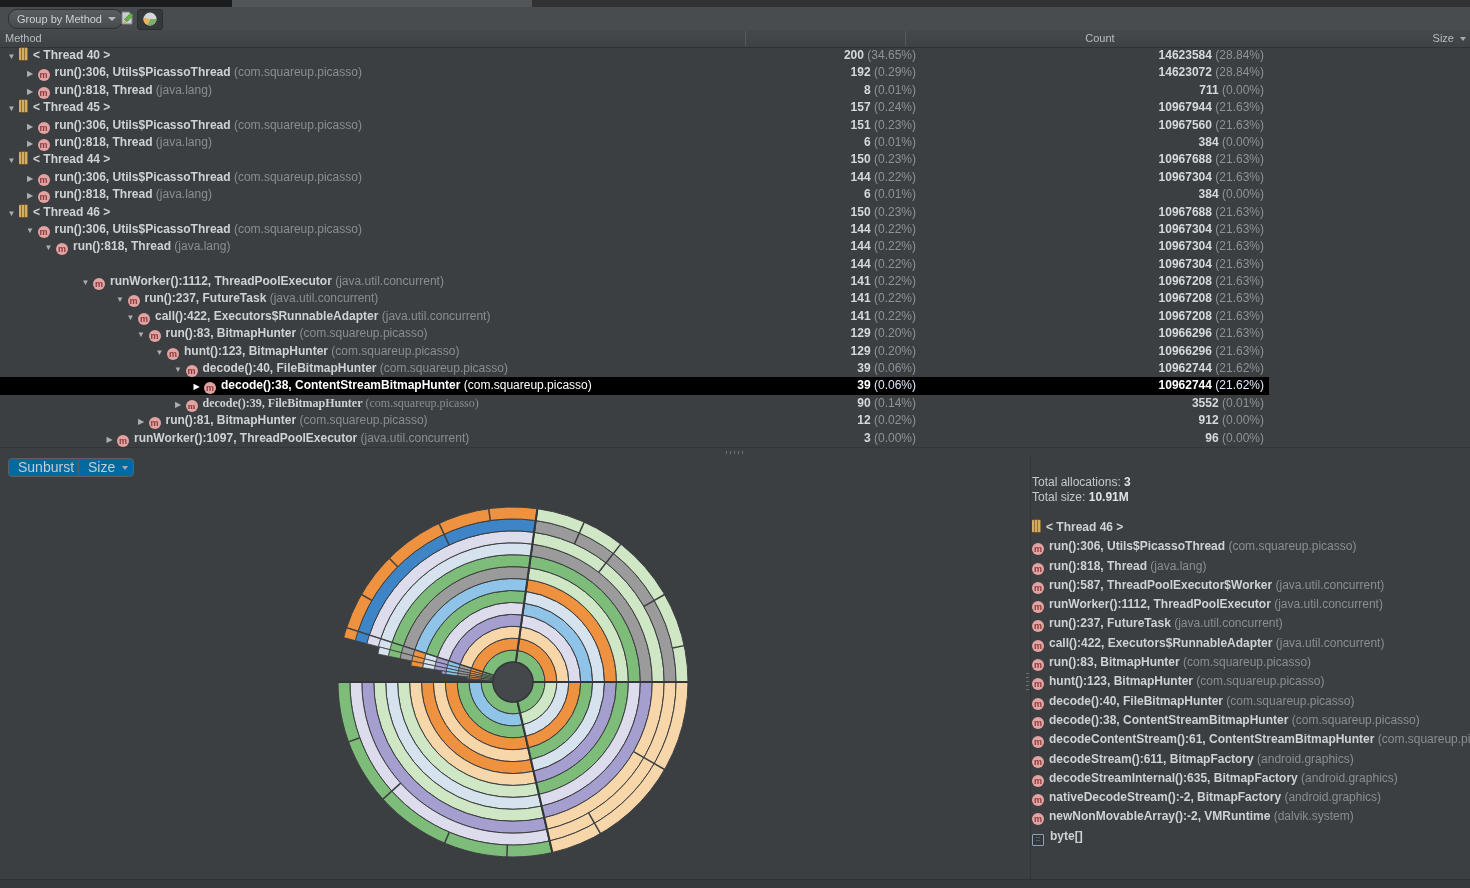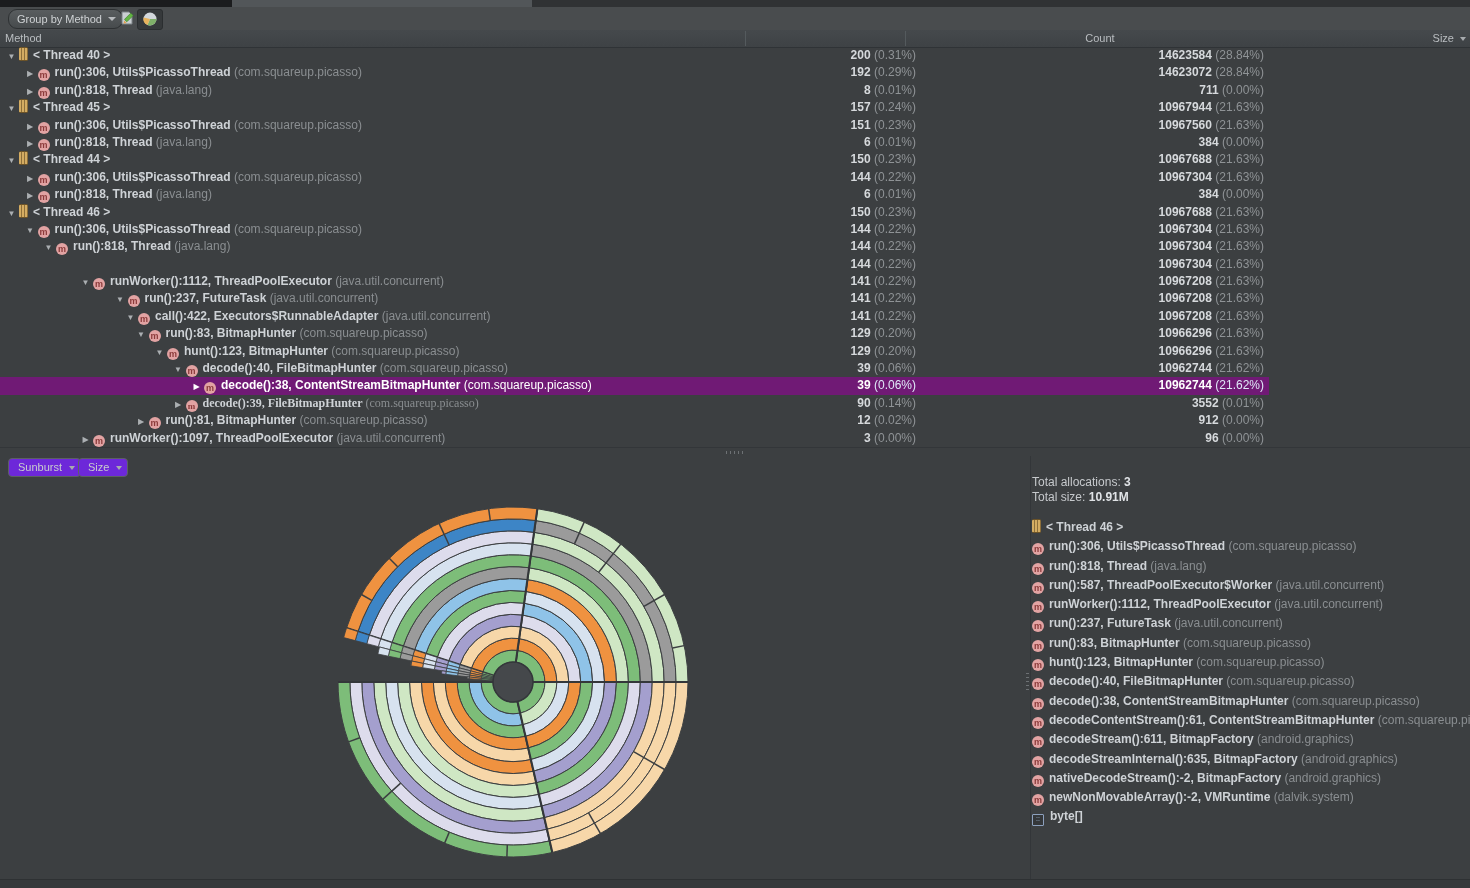--- a/index.html
+++ b/index.html
@@ -20,21 +20,21 @@
   #thead{position:absolute;left:0;top:30px;width:1470px;height:17px;background:linear-gradient(#45494c,#3e4245);
          border-bottom:1px solid #2f3336;font-size:11px;color:#b9bdc0;line-height:17px}
   #thead .div{position:absolute;top:1px;bottom:1px;width:1px;background:#545a5d}
   #col-method{position:absolute;left:5px}
   #col-count{position:absolute;left:745px;width:710px;text-align:center}
   #col-size{position:absolute;right:16px}
   #size-sort{position:absolute;right:4px;top:7px;width:0;height:0;border-left:3.5px solid transparent;border-right:3.5px solid transparent;border-top:4px solid #a7abae}
   
   #tree-rows{position:absolute;left:0;top:47px;width:1269px;height:400px}
   .trow{position:relative;height:17.4px;line-height:17.4px;font-size:12px;white-space:nowrap}
-  .trow.sel{background:#701a75}
+  .trow.sel{background:#000000}
   .cell-method{display:block;position:absolute;left:0;right:360px;top:0;bottom:0;overflow:hidden}
   .twisty{display:inline-block;width:15px;text-align:center;font-size:8px;color:#abafb2;cursor:default}
   .spool{display:inline-block;width:9px;height:12px;vertical-align:-2px;margin-right:5px;border-radius:1.5px;
          background:repeating-linear-gradient(90deg,#d4ac62 0,#d4ac62 2px,#8d6f3a 2px,#8d6f3a 3px);
          border-top:1px solid #6d5428;border-bottom:1px solid #6d5428}
   .micon{display:inline-block;width:12px;height:12px;line-height:12px;border-radius:50%;background:#e2a3a3;color:#8b3a3a;
          font-size:9px;font-weight:bold;text-align:center;vertical-align:-2px;margin-right:5px}
   .aicon{display:inline-block;width:10px;height:10px;line-height:8px;border:1px solid #8ca0bd;border-radius:1px;color:#a8c0dd;
          font-size:7px;text-align:center;vertical-align:-1px;margin-right:6px;background:#34373a}
   .nm{font-weight:bold;color:#ced2d6}
@@ -46,21 +46,21 @@
   .trow.sel .nm,.trow.sel .pk,.trow.sel .cell-count b,.trow.sel .cell-size b{color:#ffffff}
   .trow.sel .cell-count em,.trow.sel .cell-size em{color:#dfe8f8}
   .trow.sel .twisty{color:#ffffff}
   
   #hsplit{position:absolute;left:0;top:447px;width:1470px;height:9px;background:#3c3f41;border-top:1px solid #333639}
   #hsplit .dots{position:absolute;left:726px;top:3px;width:18px;height:3px;
         background:repeating-linear-gradient(90deg,#6d7174 0,#6d7174 1.5px,transparent 1.5px,transparent 4px)}
   
   #bottom{position:absolute;left:0;top:456px;width:1470px;height:432px;background:#3c3f41}
   .chip{position:absolute;top:2px;height:17px;padding:0 18px 0 9px;border:1px solid #5c6063;border-radius:4px;
-        font-size:11px;line-height:17px;color:#c8cbce;background:#6d28d9}
+        font-size:14px;line-height:17px;color:#c8cbce;background:#0369a1}
   .chip .arr{position:absolute;right:5px;top:7px;width:0;height:0;border-left:3.5px solid transparent;border-right:3.5px solid transparent;border-top:4px solid #a7abae}
   #sunburst{position:absolute;left:0;top:0}
   
   #vsplit{position:absolute;left:1030px;top:456px;width:1px;height:432px;background:#333639}
   #vdots{position:absolute;left:1026px;top:672px;width:3px;height:18px;
         background:repeating-linear-gradient(0deg,#6d7174 0,#6d7174 1.5px,transparent 1.5px,transparent 4px)}
   #details{position:absolute;left:1032px;top:456px;width:438px;height:432px;overflow:hidden}
   .tot{font-size:12px;color:#c6c9cc;height:15px;line-height:15px;white-space:nowrap}
   .tot b{color:#e0e3e6}
   #stack-rows{margin-top:13px}
@@ -102,21 +102,21 @@
   <span id="col-count">Count</span>
   <span id="col-size">Size</span>
   <span id="size-sort"></span>
   <span class="div" style="left:745px"></span>
   <span class="div" style="left:905px"></span>
 </div>
 
 <div id="tree-rows">
     <div class="trow">
       <span class="cell-method" style="padding-left: 4px;"><span class="twisty">▼</span><span class="spool"></span><span class="nm">&lt; Thread 40 &gt;</span></span>
-      <span class="cell-count"><b>200</b><em> (0.31%)</em></span>
+      <span class="cell-count"><b>200</b><em> (34.65%)</em></span>
       <span class="cell-size"><b>14623584</b><em> (28.84%)</em></span>
     </div>
     <div class="trow">
       <span class="cell-method" style="padding-left: 22.5px;"><span class="twisty">▶</span><span class="micon">m</span><span class="nm">run():306, Utils$PicassoThread</span><span class="pk"> (com.squareup.picasso)</span></span>
       <span class="cell-count"><b>192</b><em> (0.29%)</em></span>
       <span class="cell-size"><b>14623072</b><em> (28.84%)</em></span>
     </div>
     <div class="trow">
       <span class="cell-method" style="padding-left: 22.5px;"><span class="twisty">▶</span><span class="micon">m</span><span class="nm">run():818, Thread</span><span class="pk"> (java.lang)</span></span>
       <span class="cell-count"><b>8</b><em> (0.01%)</em></span>
@@ -211,21 +211,21 @@
       <span class="cell-method" style="padding-left: 170.5px; font-family: Liberation Serif, serif;"><span class="twisty">▶</span><span class="micon">m</span><span class="nm">decode():39, FileBitmapHunter</span><span class="pk"> (com.squareup.picasso)</span></span>
       <span class="cell-count"><b>90</b><em> (0.14%)</em></span>
       <span class="cell-size"><b>3552</b><em> (0.01%)</em></span>
     </div>
     <div class="trow">
       <span class="cell-method" style="padding-left: 133.5px;"><span class="twisty">▶</span><span class="micon">m</span><span class="nm">run():81, BitmapHunter</span><span class="pk"> (com.squareup.picasso)</span></span>
       <span class="cell-count"><b>12</b><em> (0.02%)</em></span>
       <span class="cell-size"><b>912</b><em> (0.00%)</em></span>
     </div>
     <div class="trow">
-      <span class="cell-method" style="padding-left: 78px;"><span class="twisty">▶</span><span class="micon">m</span><span class="nm">runWorker():1097, ThreadPoolExecutor</span><span class="pk"> (java.util.concurrent)</span></span>
+      <span class="cell-method" style="padding-left: 78px; margin-left: 24px;"><span class="twisty">▶</span><span class="micon">m</span><span class="nm">runWorker():1097, ThreadPoolExecutor</span><span class="pk"> (java.util.concurrent)</span></span>
       <span class="cell-count"><b>3</b><em> (0.00%)</em></span>
       <span class="cell-size"><b>96</b><em> (0.00%)</em></span>
     </div>
   </div>
 
 <div id="hsplit">
   <div class="dots"></div>
 </div>
 
 <div id="bottom">
@@ -368,20 +368,21 @@
     <span>Total size:</span>
     <b>10.91M</b>
   </div>
   <div id="stack-rows">
       <div class="srow"><span class="spool"></span><span class="nm">&lt; Thread 46 &gt;</span></div>
       <div class="srow"><span class="micon">m</span><span class="nm">run():306, Utils$PicassoThread</span><span class="pk"> (com.squareup.picasso)</span></div>
       <div class="srow"><span class="micon">m</span><span class="nm">run():818, Thread</span><span class="pk"> (java.lang)</span></div>
       <div class="srow"><span class="micon">m</span><span class="nm">run():587, ThreadPoolExecutor$Worker</span><span class="pk"> (java.util.concurrent)</span></div>
       <div class="srow"><span class="micon">m</span><span class="nm">runWorker():1112, ThreadPoolExecutor</span><span class="pk"> (java.util.concurrent)</span></div>
       <div class="srow"><span class="micon">m</span><span class="nm">run():237, FutureTask</span><span class="pk"> (java.util.concurrent)</span></div>
+      <div class="srow"><span class="micon">m</span><span class="nm">call():422, Executors$RunnableAdapter</span><span class="pk"> (java.util.concurrent)</span></div>
       <div class="srow"><span class="micon">m</span><span class="nm">run():83, BitmapHunter</span><span class="pk"> (com.squareup.picasso)</span></div>
       <div class="srow"><span class="micon">m</span><span class="nm">hunt():123, BitmapHunter</span><span class="pk"> (com.squareup.picasso)</span></div>
       <div class="srow"><span class="micon">m</span><span class="nm">decode():40, FileBitmapHunter</span><span class="pk"> (com.squareup.picasso)</span></div>
       <div class="srow"><span class="micon">m</span><span class="nm">decode():38, ContentStreamBitmapHunter</span><span class="pk"> (com.squareup.picasso)</span></div>
       <div class="srow"><span class="micon">m</span><span class="nm">decodeContentStream():61, ContentStreamBitmapHunter</span><span class="pk"> (com.squareup.picasso)</span></div>
       <div class="srow"><span class="micon">m</span><span class="nm">decodeStream():611, BitmapFactory</span><span class="pk"> (android.graphics)</span></div>
       <div class="srow"><span class="micon">m</span><span class="nm">decodeStreamInternal():635, BitmapFactory</span><span class="pk"> (android.graphics)</span></div>
       <div class="srow"><span class="micon">m</span><span class="nm">nativeDecodeStream():-2, BitmapFactory</span><span class="pk"> (android.graphics)</span></div>
       <div class="srow"><span class="micon">m</span><span class="nm">newNonMovableArray():-2, VMRuntime</span><span class="pk"> (dalvik.system)</span></div>
       <div class="srow"><span class="aicon">::</span><span class="nm">byte[]</span></div>

